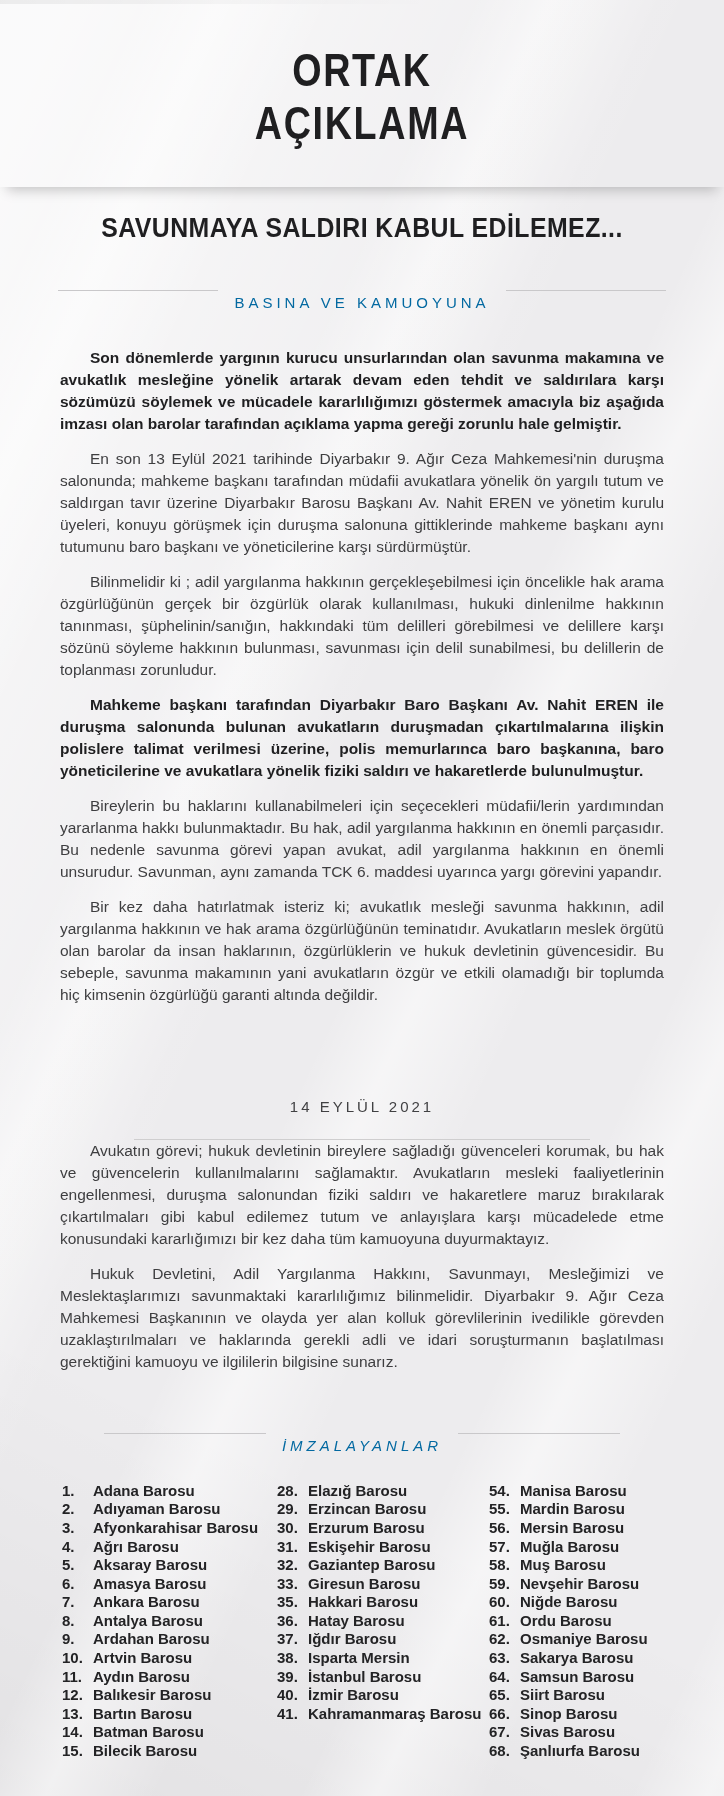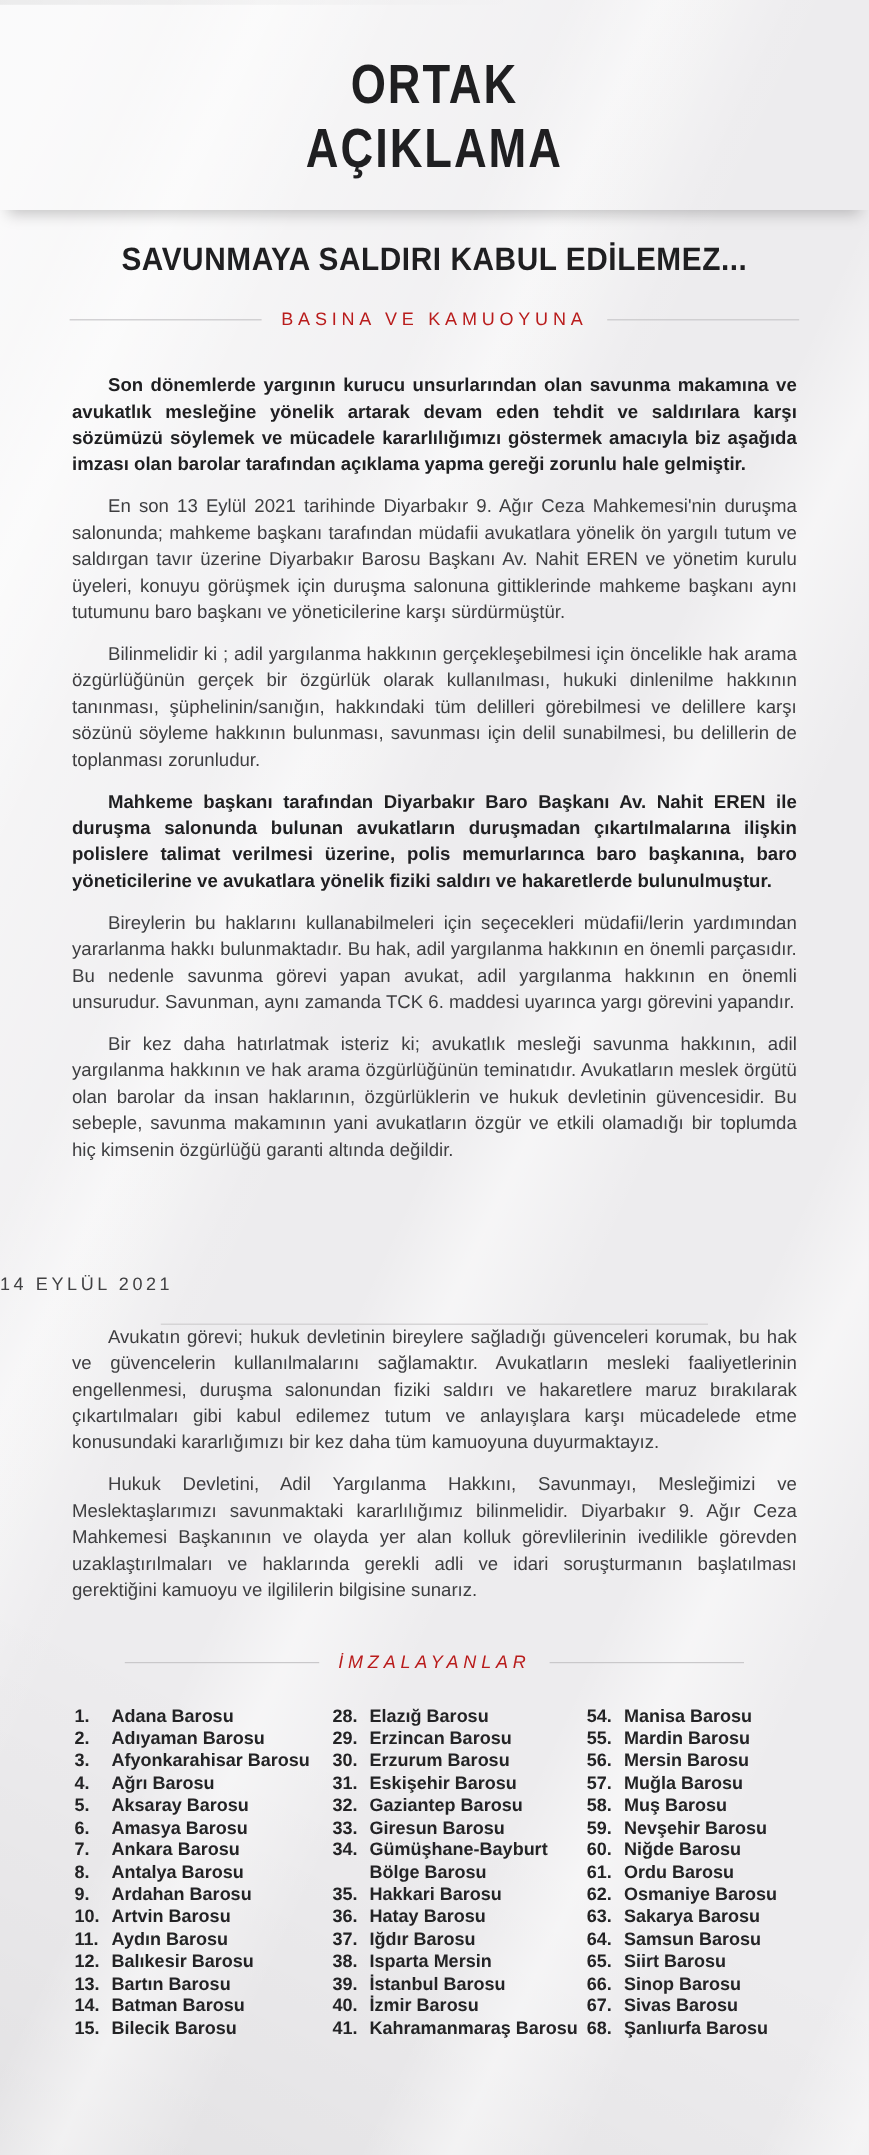--- a/index.html
+++ b/index.html
@@ -20,56 +20,56 @@
         rgba(255,255,255,0) 0px, rgba(255,255,255,0) 130px,
         rgba(255,255,255,.5) 200px, rgba(255,255,255,0) 300px),
       linear-gradient(25deg, rgba(0,0,0,.045) 0%, rgba(0,0,0,0) 22%),
       var(--bg);
   }
   .top-strip{position:absolute;top:0;left:0;width:100%;height:4px;
     background:linear-gradient(90deg, rgba(0,0,0,.06), rgba(0,0,0,0) 60%);}
 
   
   .header{
-    padding:44px 0 24px;text-align:center;position:relative;
+    padding:44px 0 36px;text-align:center;position:relative;
     box-shadow:0 10px 12px -7px rgba(0,0,0,.22);
     margin-bottom:26px;
   }
   .page-title{
     margin:0;font-size:46px;font-weight:800;letter-spacing:2px;
     line-height:1.16;color:var(--ink-bold);
     transform:scaleX(.82);transform-origin:center;
   }
 
   
   .page-subtitle{
     margin:0 0 26px;text-align:center;font-size:27px;font-weight:700;
     letter-spacing:.5px;color:var(--ink-bold);
     transform:scaleX(.92);transform-origin:center;
   }
 
   
   .rule-row{display:flex;align-items:center;gap:16px;}
   .rule-row .line{flex:1;height:1px;background:var(--divider);}
   .rule-row .rule-text{
-    font-size:15px;letter-spacing:4px;color:#b91c1c;font-weight:500;white-space:nowrap;
+    font-size:15px;letter-spacing:4px;color:#0369a1;font-weight:500;white-space:nowrap;margin-top:24px;
   }
   .kicker-row{margin:0 58px 36px;}
   .signers-row{margin:40px 104px 28px;font-style:italic;}
 
   
   .content{margin:0 60px;}
   .content p.para{
     margin:0 0 13px;text-align:justify;text-indent:30px;
     font-size:15.5px;line-height:1.42;color:var(--ink);
   }
   .content p.para.bold{font-weight:700;color:var(--ink-bold);}
 
   
-  .date-block{text-align:left;margin-top:92px;}
+  .date-block{text-align:center;margin-top:92px;}
   .date-label{font-size:15px;letter-spacing:3px;color:#414143;}
   .date-rule{width:456px;height:1px;background:#cfcecf;margin:24px auto 0;}
   .content.second{}
 
   
   .sign-columns{display:flex;margin:0 30px 0 62px;}
   .sign-col{list-style:none;margin:0;padding:0;}
   .sign-col.c1{width:215px;}
   .sign-col.c2{width:212px;}
   .sign-col.c3{width:205px;}
@@ -207,24 +207,20 @@
       </li>
       <li>
         <span class="num">32.</span>
         <span class="name">Gaziantep Barosu</span>
       </li>
       <li>
         <span class="num">33.</span>
         <span class="name">Giresun Barosu</span>
       </li>
       <li>
-        <span class="num">34.</span>
-        <span class="name">Gümüşhane-Bayburt Bölge Barosu</span>
-      </li>
-      <li>
         <span class="num">35.</span>
         <span class="name">Hakkari Barosu</span>
       </li>
       <li>
         <span class="num">36.</span>
         <span class="name">Hatay Barosu</span>
       </li>
       <li>
         <span class="num">37.</span>
         <span class="name">Iğdır Barosu</span>

